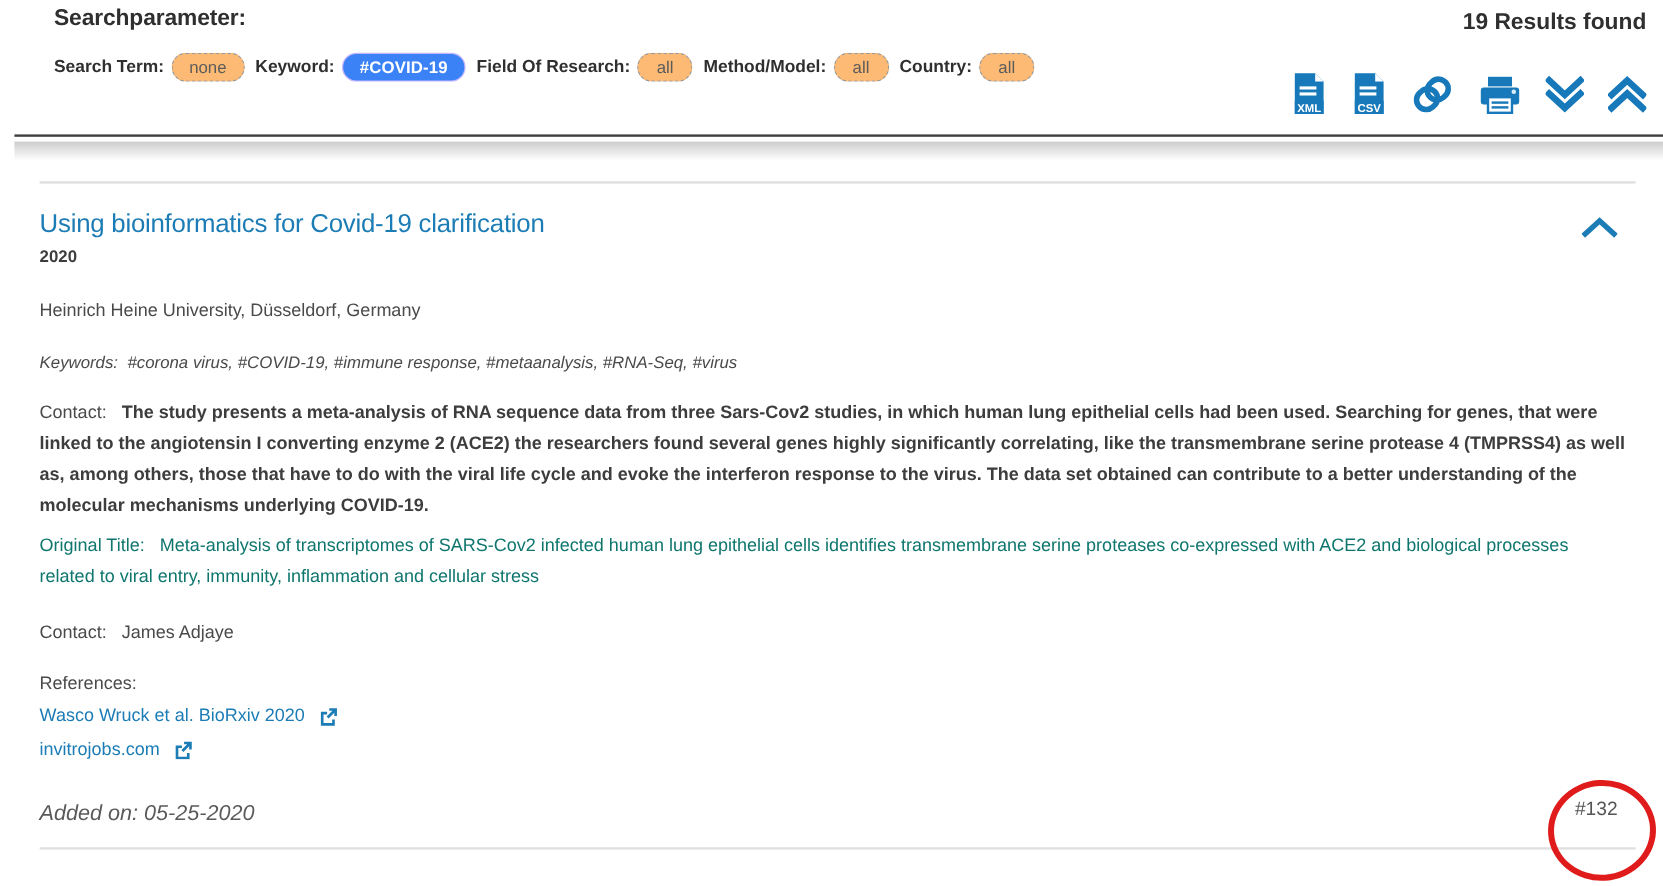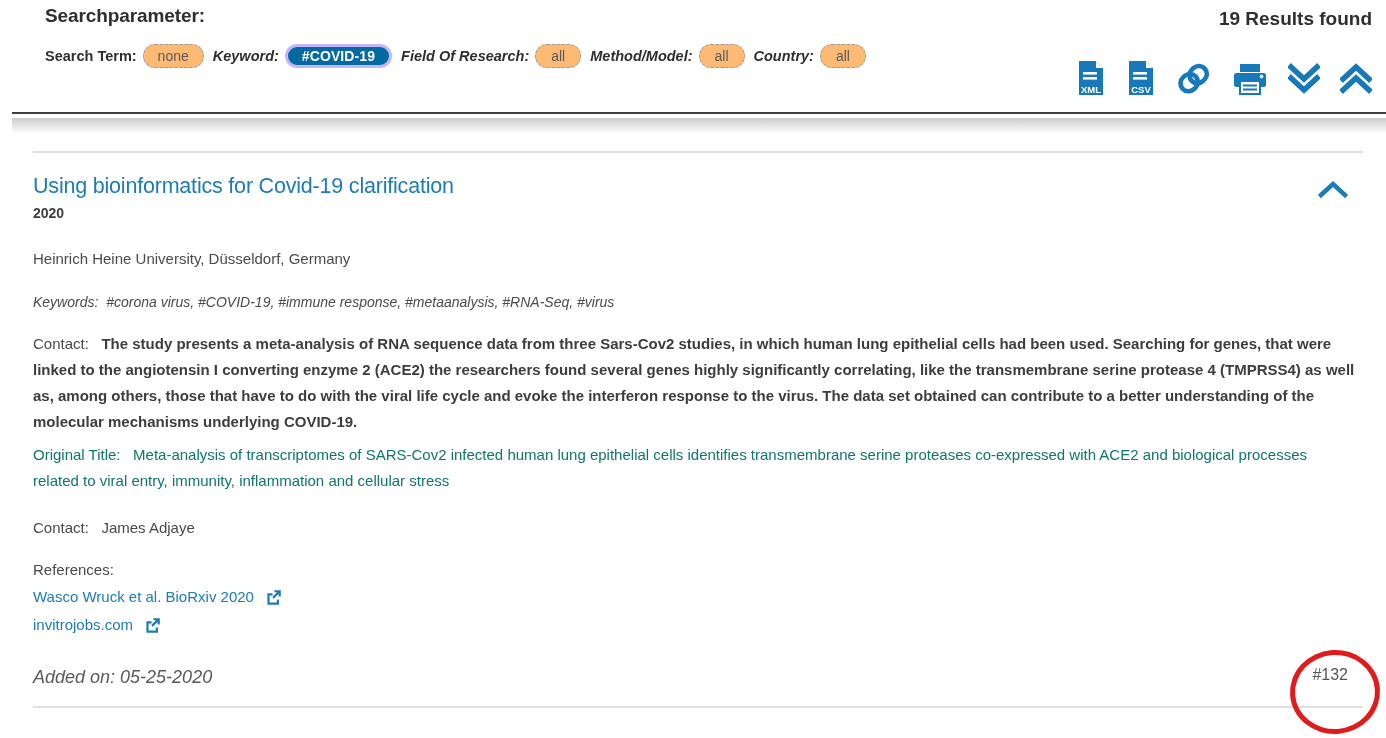--- a/index.html
+++ b/index.html
@@ -64,21 +64,21 @@
     display: flex;
     align-items: center;
     white-space: nowrap;
     font-size: 14.5px;
   }
   .sp-label {
     font-weight: bold;
     color: #2f2f2f;
     margin-right: 6px;
   }
-  .sp-label.gap { margin-left: 9px; font-style: italic; }
+  .sp-label.gap { margin-left: 9px; }
   .sp-value {
     color: #555555;
     margin-right: 4px;
   }
   .chip {
     display: inline-flex;
     align-items: center;
     justify-content: center;
     min-width: 46px;
     height: 24px;
@@ -86,22 +86,22 @@
     border-radius: 12px;
     font-size: 14px;
     box-sizing: border-box;
   }
   .chip-plain {
     background: #fdba74;
     border: 1px dashed #9a9a9a;
     color: #5b5b5b;
   }
   .chip-active {
-    background: #0369a1;
-    border: 3px solid #c4b5fd;
+    background: #3b82f6;
+    border: 1px solid #c4b5fd;
     color: #ffffff;
     font-weight: bold;
     letter-spacing: 0.1px;
     text-align: right;
   }
 
   .results-found {
     position: absolute;
     right: 26px;
     top: 8px;

